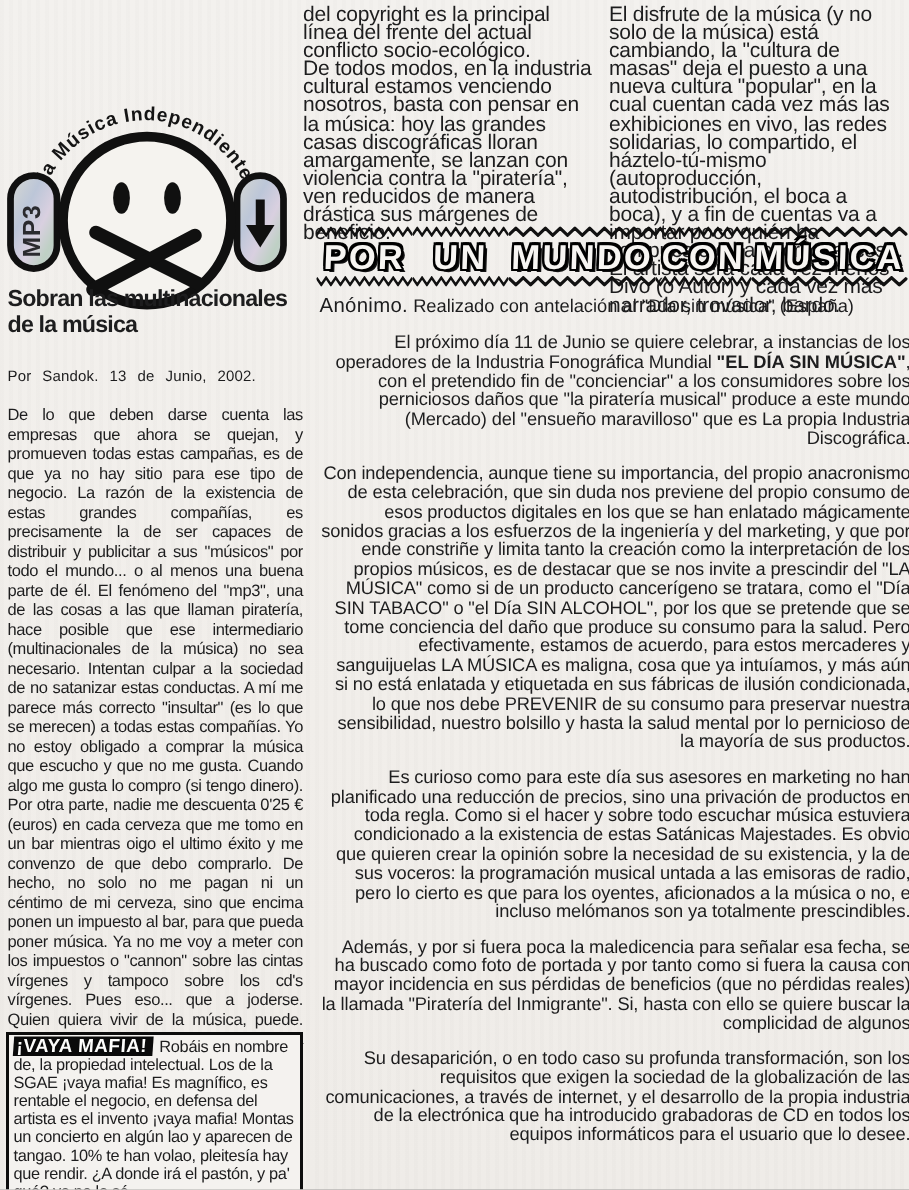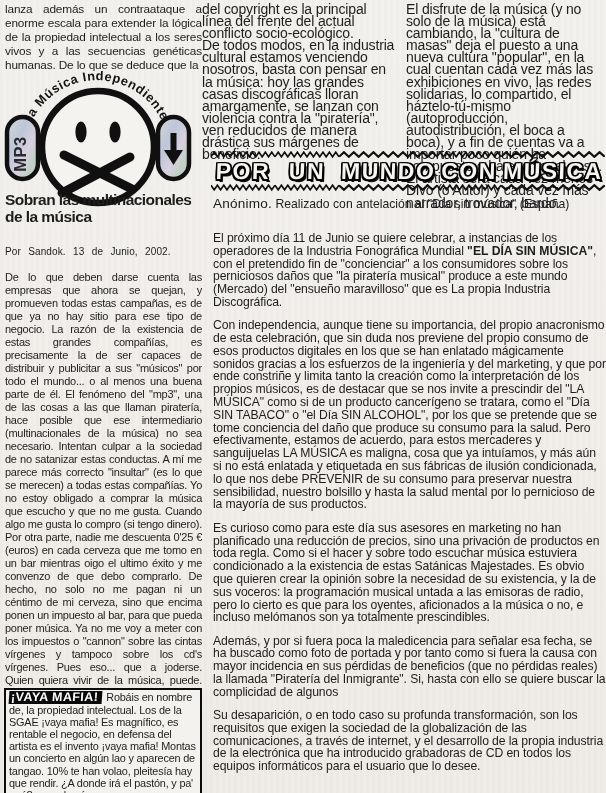--- a/index.html
+++ b/index.html
@@ -65,36 +65,33 @@
        0 -1.5px 0 #000, 0 1.5px 0 #000,
       -1.5px 0 0 #000, 1.5px 0 0 #000,
        2.5px 2.5px 0 #111;
     transform:skewX(-2deg);
   }
   #subtitle { position:absolute; left:213px; top:196px; width:392px; font-size:12.2px; }
   #subtitle .lead { font-size:13.6px; letter-spacing:0.2px;text-align:right; }
 
   
   #main-article {
-    position:absolute; left:213px; top:232px; width:394px;
-    font-size:12.2px; line-height:12.8px; letter-spacing:-0.1px;
+    position:absolute; left:213px; top:222px; width:394px;
+    font-size:12.2px; line-height:12.8px; letter-spacing:-0.1px;text-align:right;
   }
   #main-article p { margin:0 0 10.5px 0; }
   #main-article b { letter-spacing:0; }
 
   svg text { font-family:"Liberation Sans","DejaVu Sans",sans-serif; }
 </style>
 </head>
 <body>
 
 <div class="page">
 
-  <div id="intro-left" class="col-top">
-    <p>lanza además un contraataque a enorme escala para extender la lógica de la propiedad intelectual a los seres vivos y a las secuencias genéticas humanas. De lo que se deduce que la</p>
-  </div>
 
   <div id="col-mid" class="col-top">
     <p>del copyright es la principal línea del frente del actual conflicto socio-ecológico.</p>
     <p>De todos modos, en la industria cultural estamos venciendo nosotros, basta con pensar en la música: hoy las grandes casas discográficas lloran amargamente, se lanzan con violencia contra la "piratería", ven reducidos de manera drástica sus márgenes de beneficio.</p>
   </div>
 
   <div id="col-right" class="col-top">
     <p>El disfrute de la música (y no solo de la música) está cambiando, la "cultura de masas" deja el puesto a una nueva cultura "popular", en la cual cuentan cada vez más las exhibiciones en vivo, las redes solidarias, lo compartido, el háztelo-tú-mismo (autoproducción, autodistribución, el boca a boca), y a fin de cuentas va a importar poco quién ha compuesto o ha escrito tal cosa. El artista será cada vez menos Divo (o Autor) y cada vez más narrador, trovador, bardo.</p>
   </div>
 

